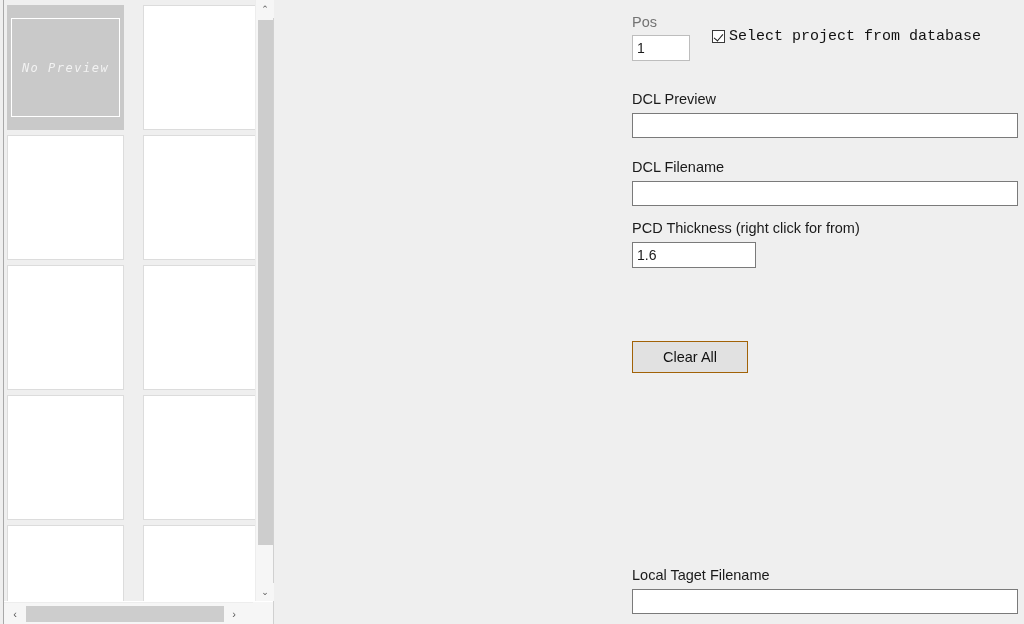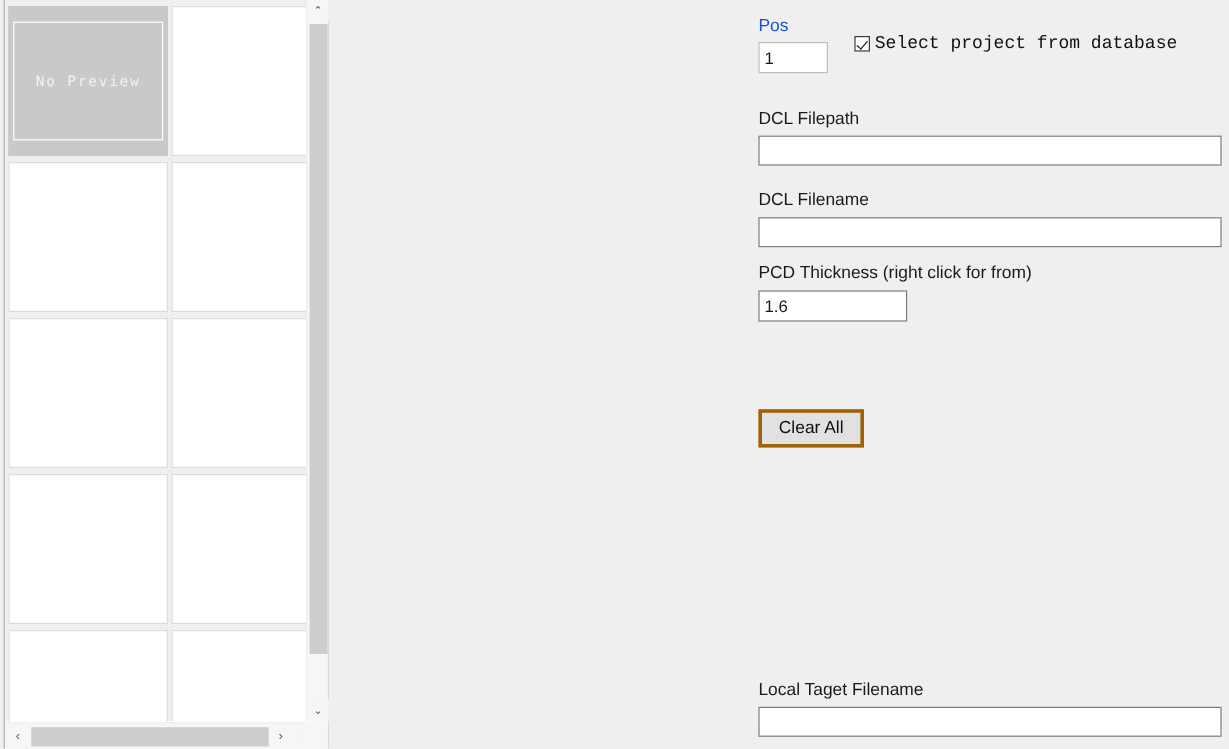--- a/index.html
+++ b/index.html
@@ -44,24 +44,25 @@
     background: #efefef;
     overflow: hidden;
   }
   .thumb-grid {
     position: absolute;
     left: 0; top: 0;
     width: 251px;
   }
   .thumb-cell {
     position: absolute;
-    width: 133px;
+    width: 117px;
     height: 125px;
     background: #ffffff;
     border: 1px solid #dcdcdc;
+    font-style: italic;
   }
   .thumb-cell.selected {
     background: #c9c9c9;
     border: 1px solid #c9c9c9;
   }
   .thumb-cell.selected .thumb-inner {
     position: absolute;
     left: 3px; top: 12px;
     right: 3px; bottom: 12px;
     border: 1px solid #ffffff;
@@ -140,21 +141,21 @@
     position: absolute;
     left: 632px; top: 0;
     width: 392px; height: 624px;
   }
   .field-label {
     font-size: 14.5px;
     color: #1a1a1a;
     line-height: 1.2;
     white-space: nowrap;
   }
-  .field-label.muted { color: #1d4ed8; }
+  .field-label.muted { color: #737373; }
 
   .txt {
     background: #ffffff;
     border: 1px solid #7a7a7a;
     font-family: "Liberation Sans", sans-serif;
     font-size: 14px;
     color: #1a1a1a;
     padding: 0 4px;
     outline: none;
   }
@@ -202,23 +203,23 @@
   .small-input { width: 124px; height: 26px; }
 
   .g-dclname  { top: 91px; }
   .g-dclpath  { top: 159px; }
   .g-pcd      { top: 220px; }
   .g-local    { top: 567px; }
 
   .btn {
     position: absolute;
     left: 0; top: 341px;
-    width: 88px; height: 32px;
+    width: 116px; height: 32px;
     background: #e1e1e1;
-    border: 3px solid #a16207;
+    border: 1px solid #a16207;
     font-family: "Liberation Sans", sans-serif;
     font-size: 14.5px;
     color: #111;
     cursor: default;
   }
 </style>
 </head>
 <body>
 
 <div id="app">
@@ -269,21 +270,21 @@
         <input class="txt pos-input" type="text" value="1" style="">
       </div>
     </div>
 
     <div class="chk-row">
       <span class="chk-box"></span>
       <span class="chk-label">Select project from database</span>
     </div>
 
     <div class="grp g-dclname">
-      <div class="field-label">DCL Filepath</div>
+      <div class="field-label">DCL Preview</div>
       <input class="txt wide-input" type="text" value="" style="">
     </div>
 
     <div class="grp g-dclpath">
       <div class="field-label">DCL Filename</div>
       <input class="txt wide-input" type="text" value="" style="">
     </div>
 
     <div class="grp g-pcd">
       <div class="field-label">PCD Thickness (right click for from)</div>

